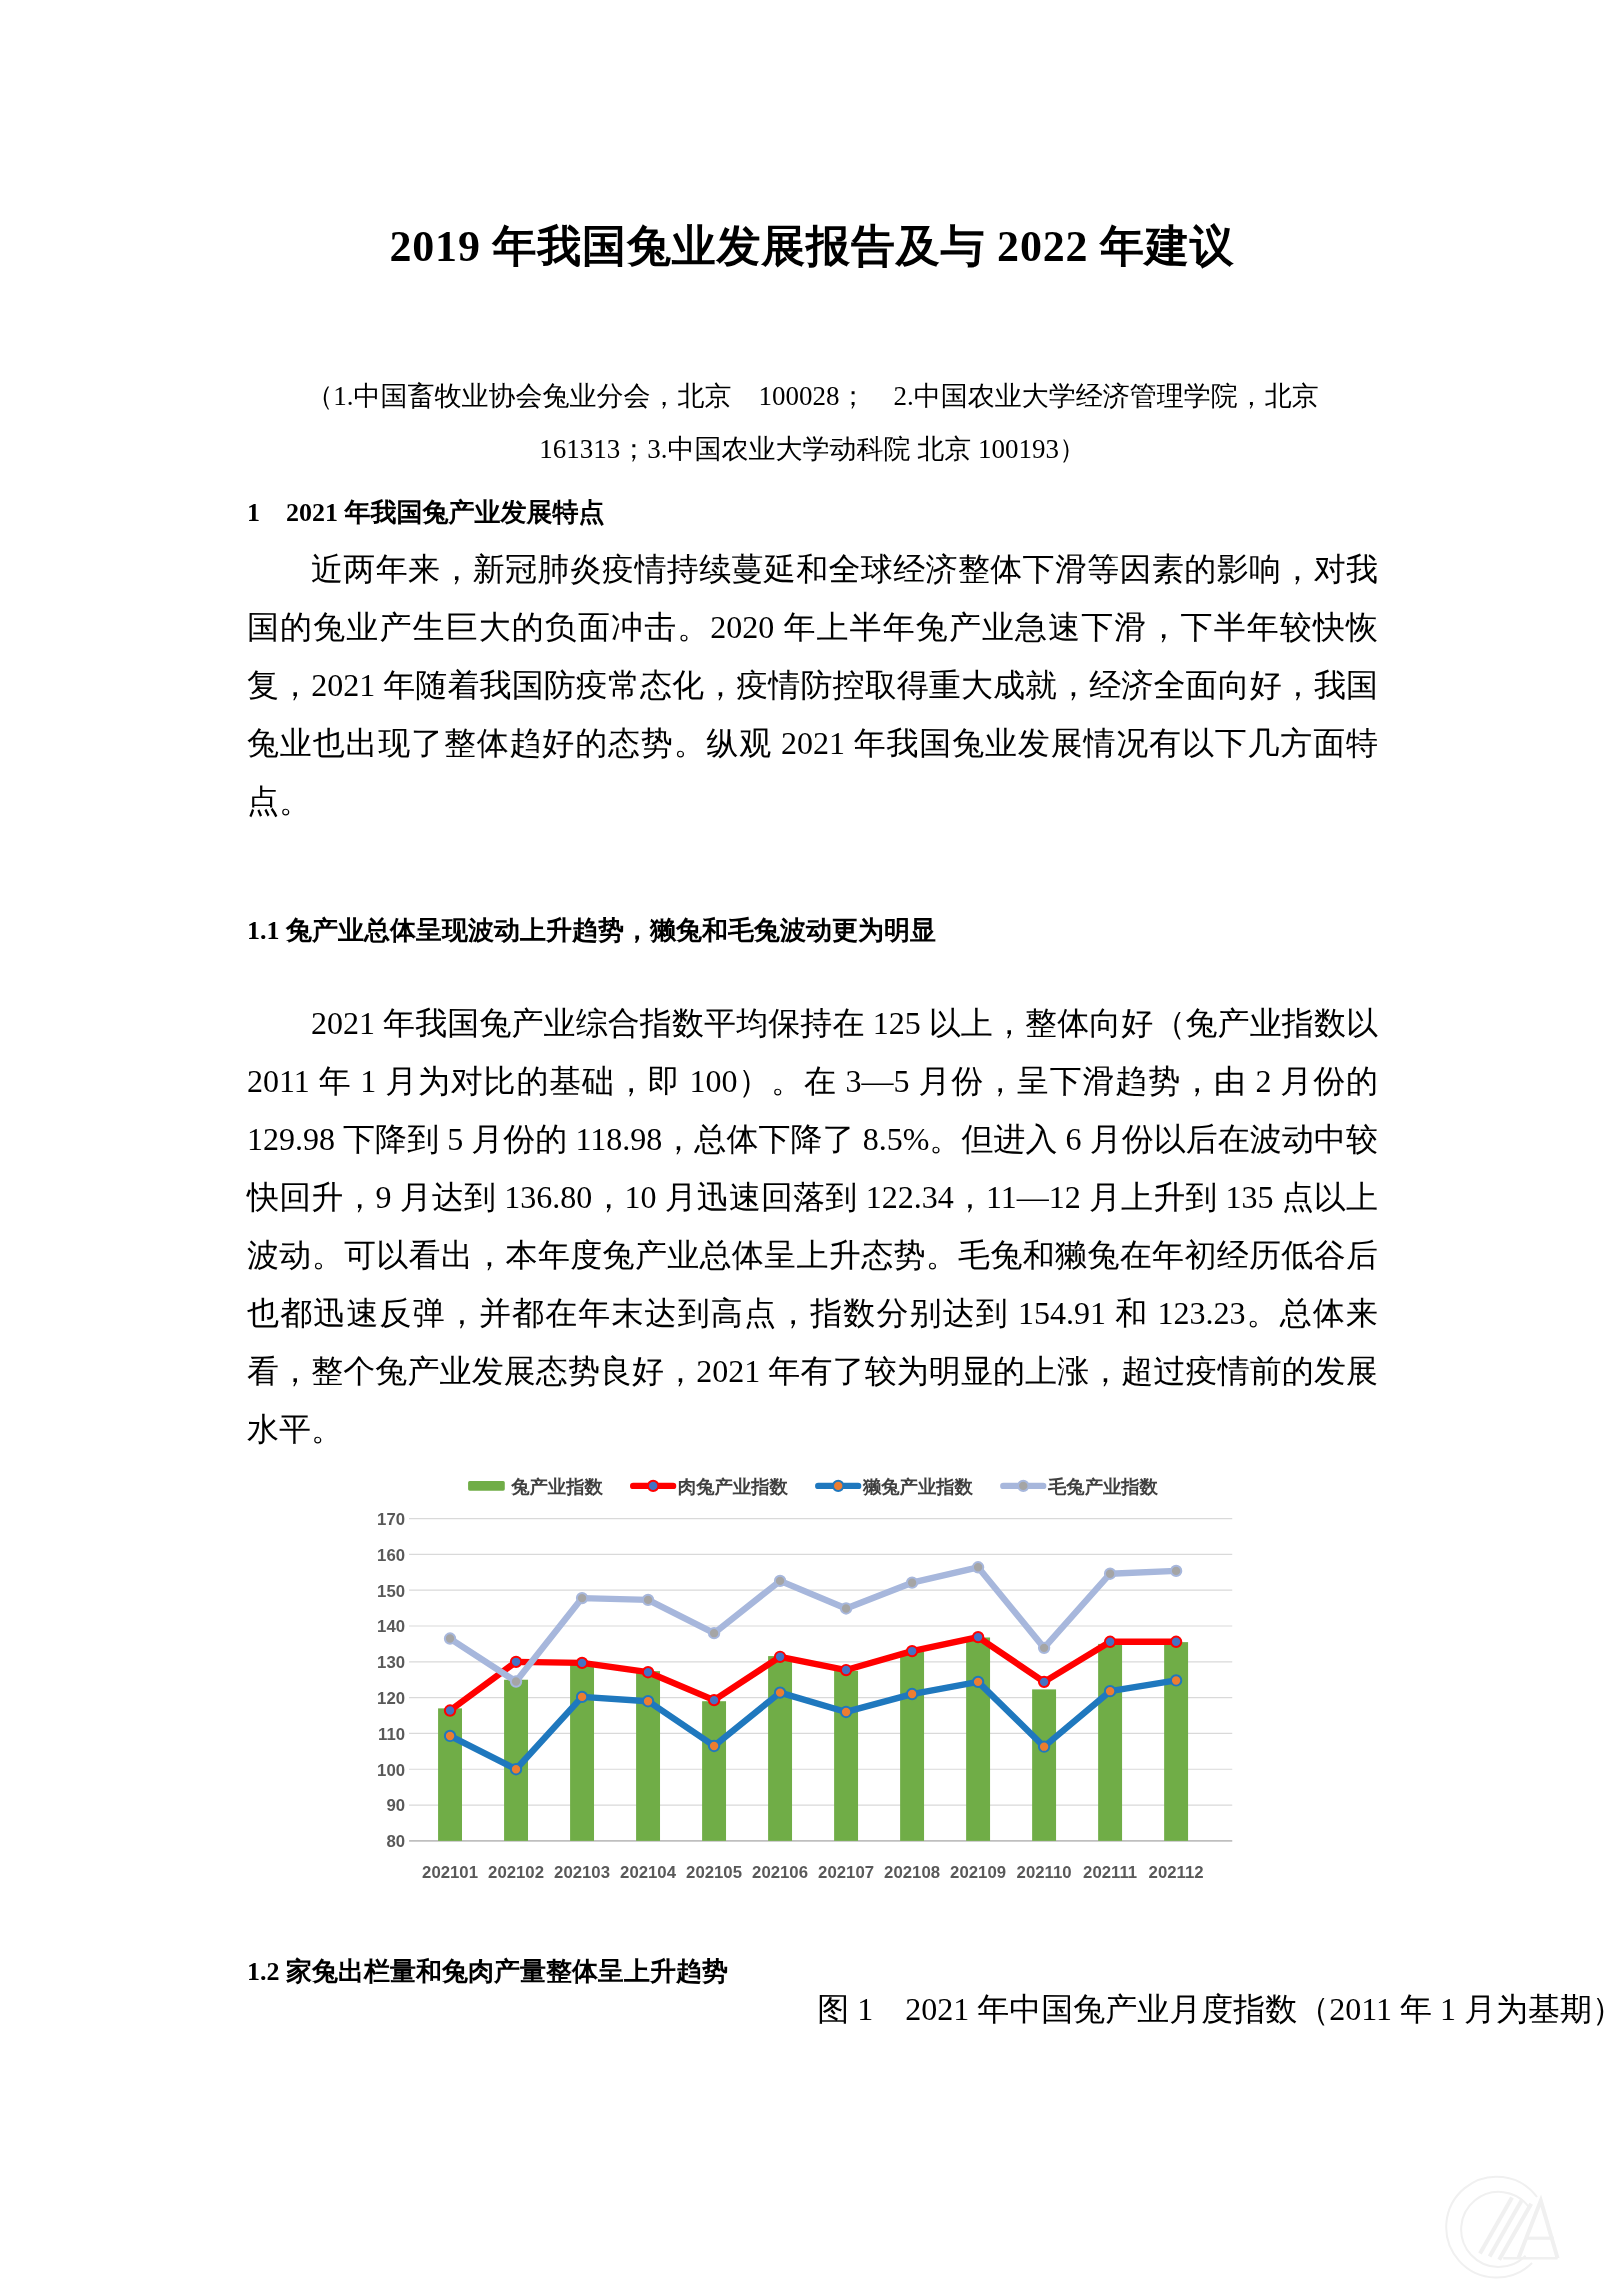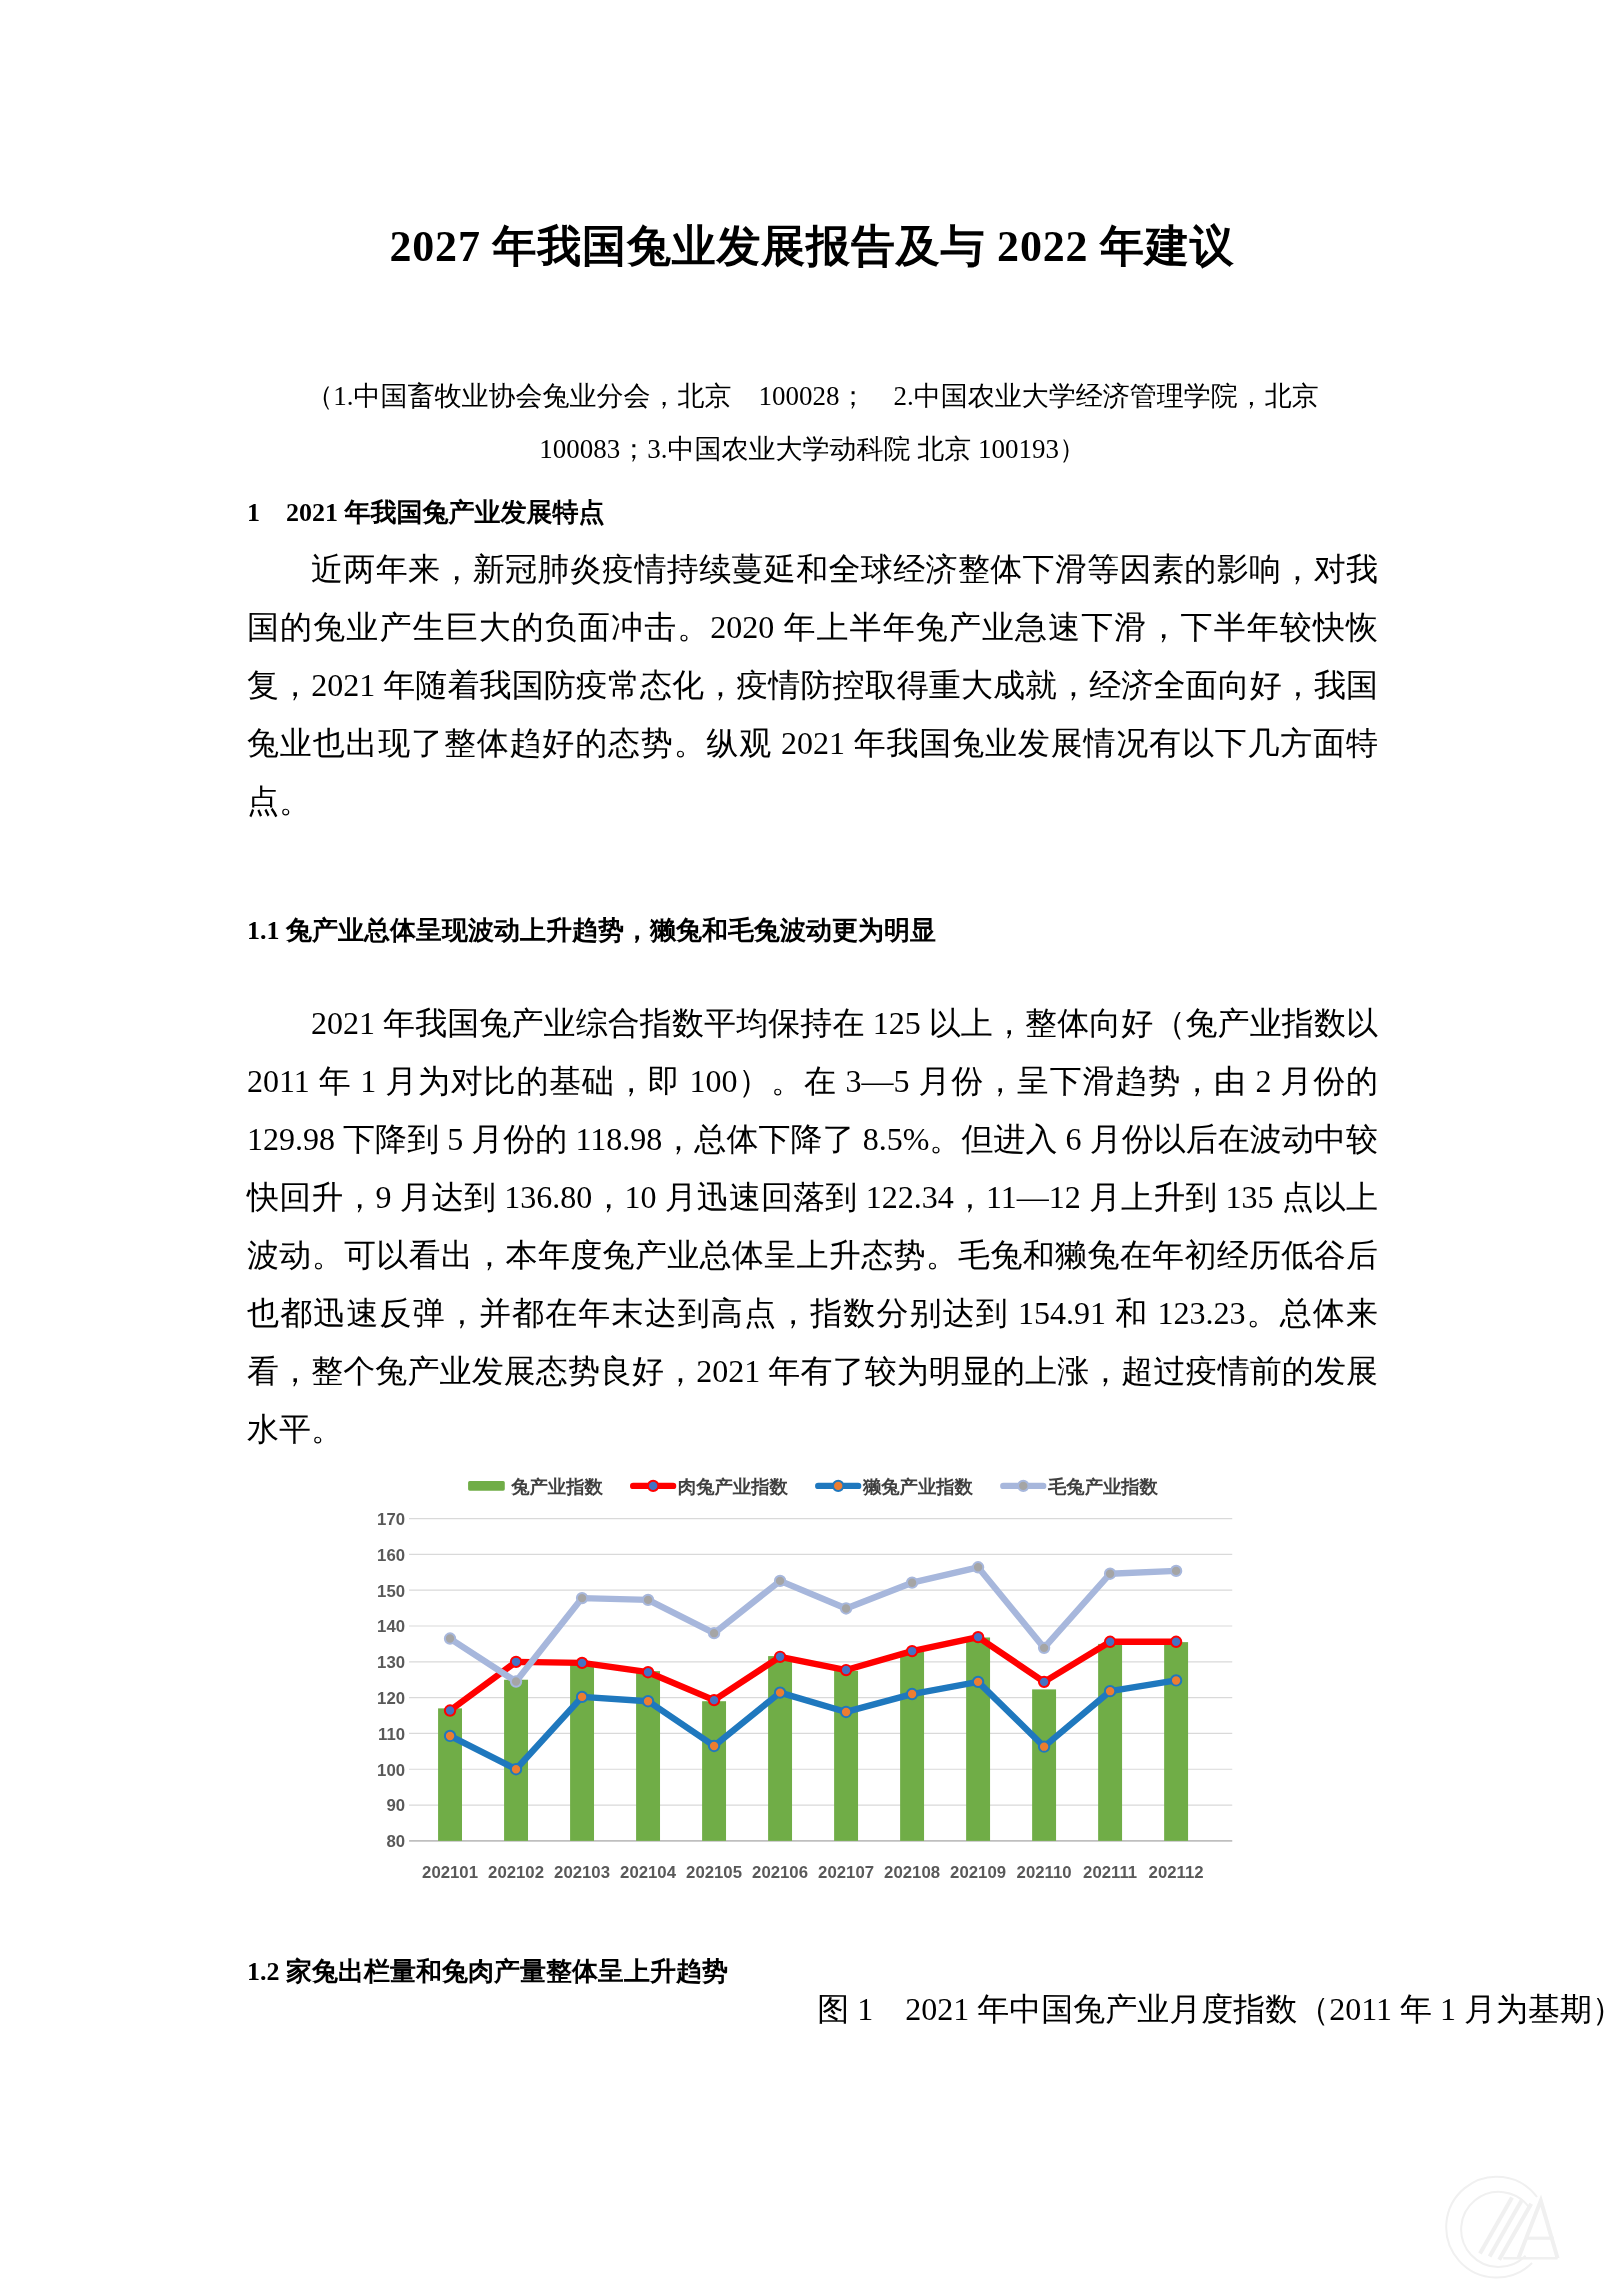--- a/index.html
+++ b/index.html
@@ -59,24 +59,24 @@
   }
   #watermark{
     position:absolute; left:1436px; top:2159px; width:136px; height:136px;
   }
 </style>
 </head>
 <body>
 
 <div class="page">
 
-  <div class="title">2027 年我国兔业发展报告及与 2022 年建议</div>
-
-
-  <div class="affiliation">（1.中国畜牧业协会兔业分会，北京　100028；　2.中国农业大学经济管理学院，北京　100083；3.中国农业大学动科院 北京 100193）</div>
+  <div class="title">2019 年我国兔业发展报告及与 2022 年建议</div>
+
+
+  <div class="affiliation">（1.中国畜牧业协会兔业分会，北京　100028；　2.中国农业大学经济管理学院，北京　161313；3.中国农业大学动科院 北京 100193）</div>
 
   <div class="heading" id="heading-1">1　2021 年我国兔产业发展特点</div>
 
   <div class="para" id="para-1">近两年来，新冠肺炎疫情持续蔓延和全球经济整体下滑等因素的影响，对我国的兔业产生巨大的负面冲击。2020 年上半年兔产业急速下滑，下半年较快恢复，2021 年随着我国防疫常态化，疫情防控取得重大成就，经济全面向好，我国兔业也出现了整体趋好的态势。纵观 2021 年我国兔业发展情况有以下几方面特点。</div>
 
   <div class="heading" id="heading-1-1">1.1 兔产业总体呈现波动上升趋势，獭兔和毛兔波动更为明显</div>
 
   <div class="para" id="para-2">2021 年我国兔产业综合指数平均保持在 125 以上，整体向好（兔产业指数以 2011 年 1 月为对比的基础，即 100）。在 3—5 月份，呈下滑趋势，由 2 月份的 129.98 下降到 5 月份的 118.98，总体下降了 8.5%。但进入 6 月份以后在波动中较快回升，9 月达到 136.80，10 月迅速回落到 122.34，11—12 月上升到 135 点以上波动。可以看出，本年度兔产业总体呈上升态势。毛兔和獭兔在年初经历低谷后也都迅速反弹，并都在年末达到高点，指数分别达到 154.91 和 123.23。总体来看，整个兔产业发展态势良好，2021 年有了较为明显的上涨，超过疫情前的发展水平。</div>
 
   <div id="chart-wrap">

